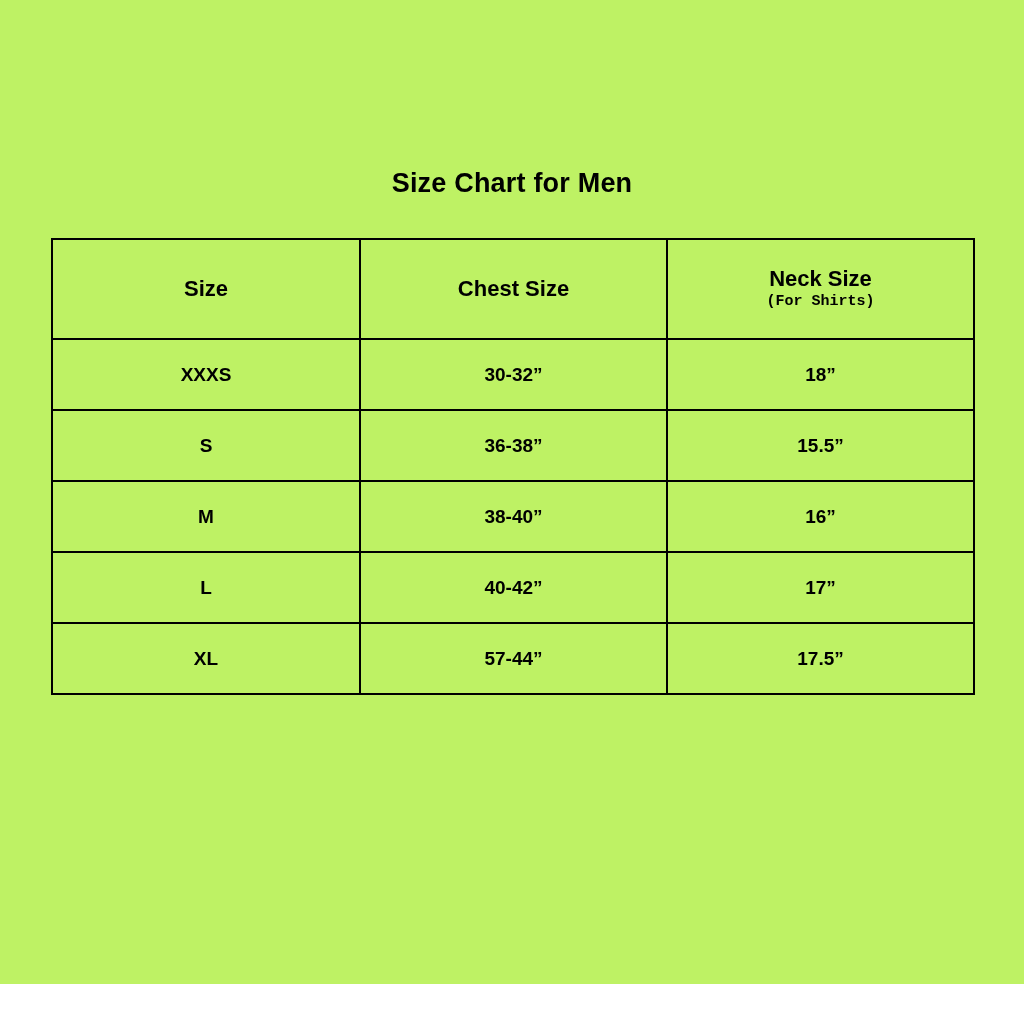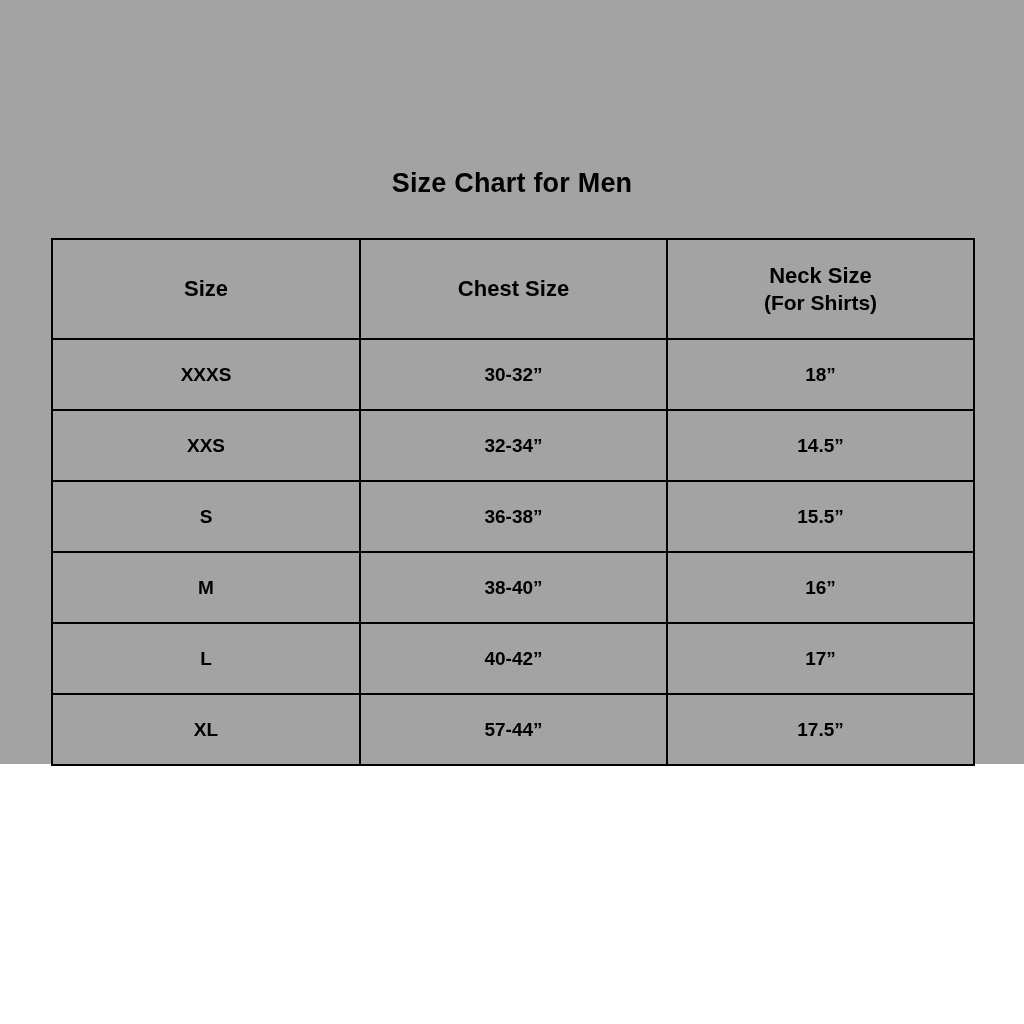--- a/index.html
+++ b/index.html
@@ -13,22 +13,22 @@
     font-family: "Liberation Sans", sans-serif;
     color: #000000;
     position: relative;
     overflow: hidden;
   }
   .page {
     position: absolute;
     left: 0;
     top: 0;
     width: 1024px;
-    height: 764px;
-    background: #a3a3a3;
+    height: 984px;
+    background: #bef264;
   }
   .chart-title {
     position: absolute;
     left: 0;
     top: 168px;
     width: 1024px;
     text-align: center;
     font-size: 27px;
     font-weight: bold;
     letter-spacing: 0.2px;
@@ -58,22 +58,23 @@
   table.size-table tbody td {
     height: 53px;
     font-size: 19px;
     padding: 8px;
   }
   col.c1 { width: 308px; }
   col.c2 { width: 307px; }
   col.c3 { width: 307px; }
   .sub {
     display: block;
-    font-size: 21px;
+    font-size: 15px;
     font-weight: bold;
+    font-family: Liberation Mono, monospace;
   }
 </style>
 </head>
 <body>
 
 <div class="page">
 
   <div class="chart-title">Size Chart for Men</div>
 
   <table class="size-table">
@@ -96,25 +97,20 @@
         </th>
       </tr>
     </thead>
     <tbody>
       <tr>
         <td>XXXS</td>
         <td>30-32”</td>
         <td>18”</td>
       </tr>
       <tr>
-        <td>XXS</td>
-        <td>32-34”</td>
-        <td>14.5”</td>
-      </tr>
-      <tr>
         <td>S</td>
         <td>36-38”</td>
         <td>15.5”</td>
       </tr>
       <tr>
         <td>M</td>
         <td>38-40”</td>
         <td>16”</td>
       </tr>
       <tr>

